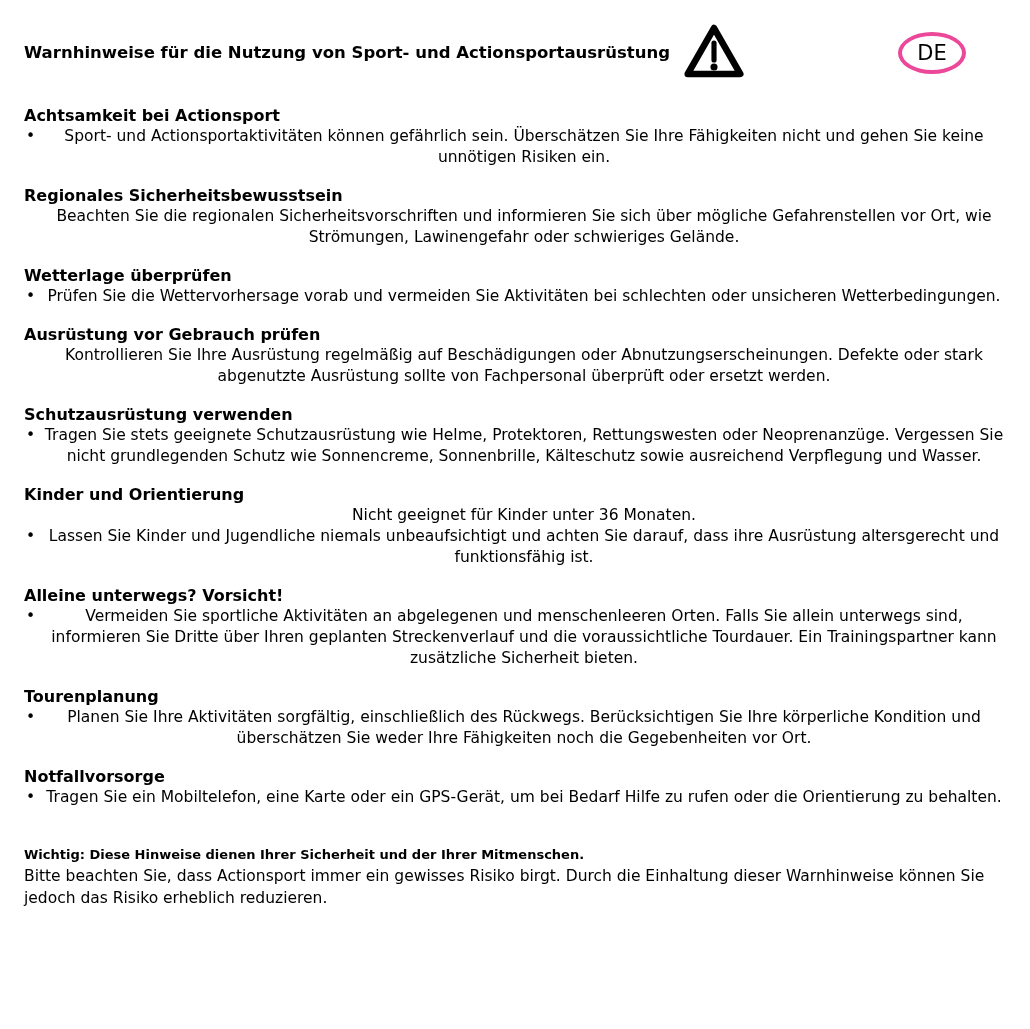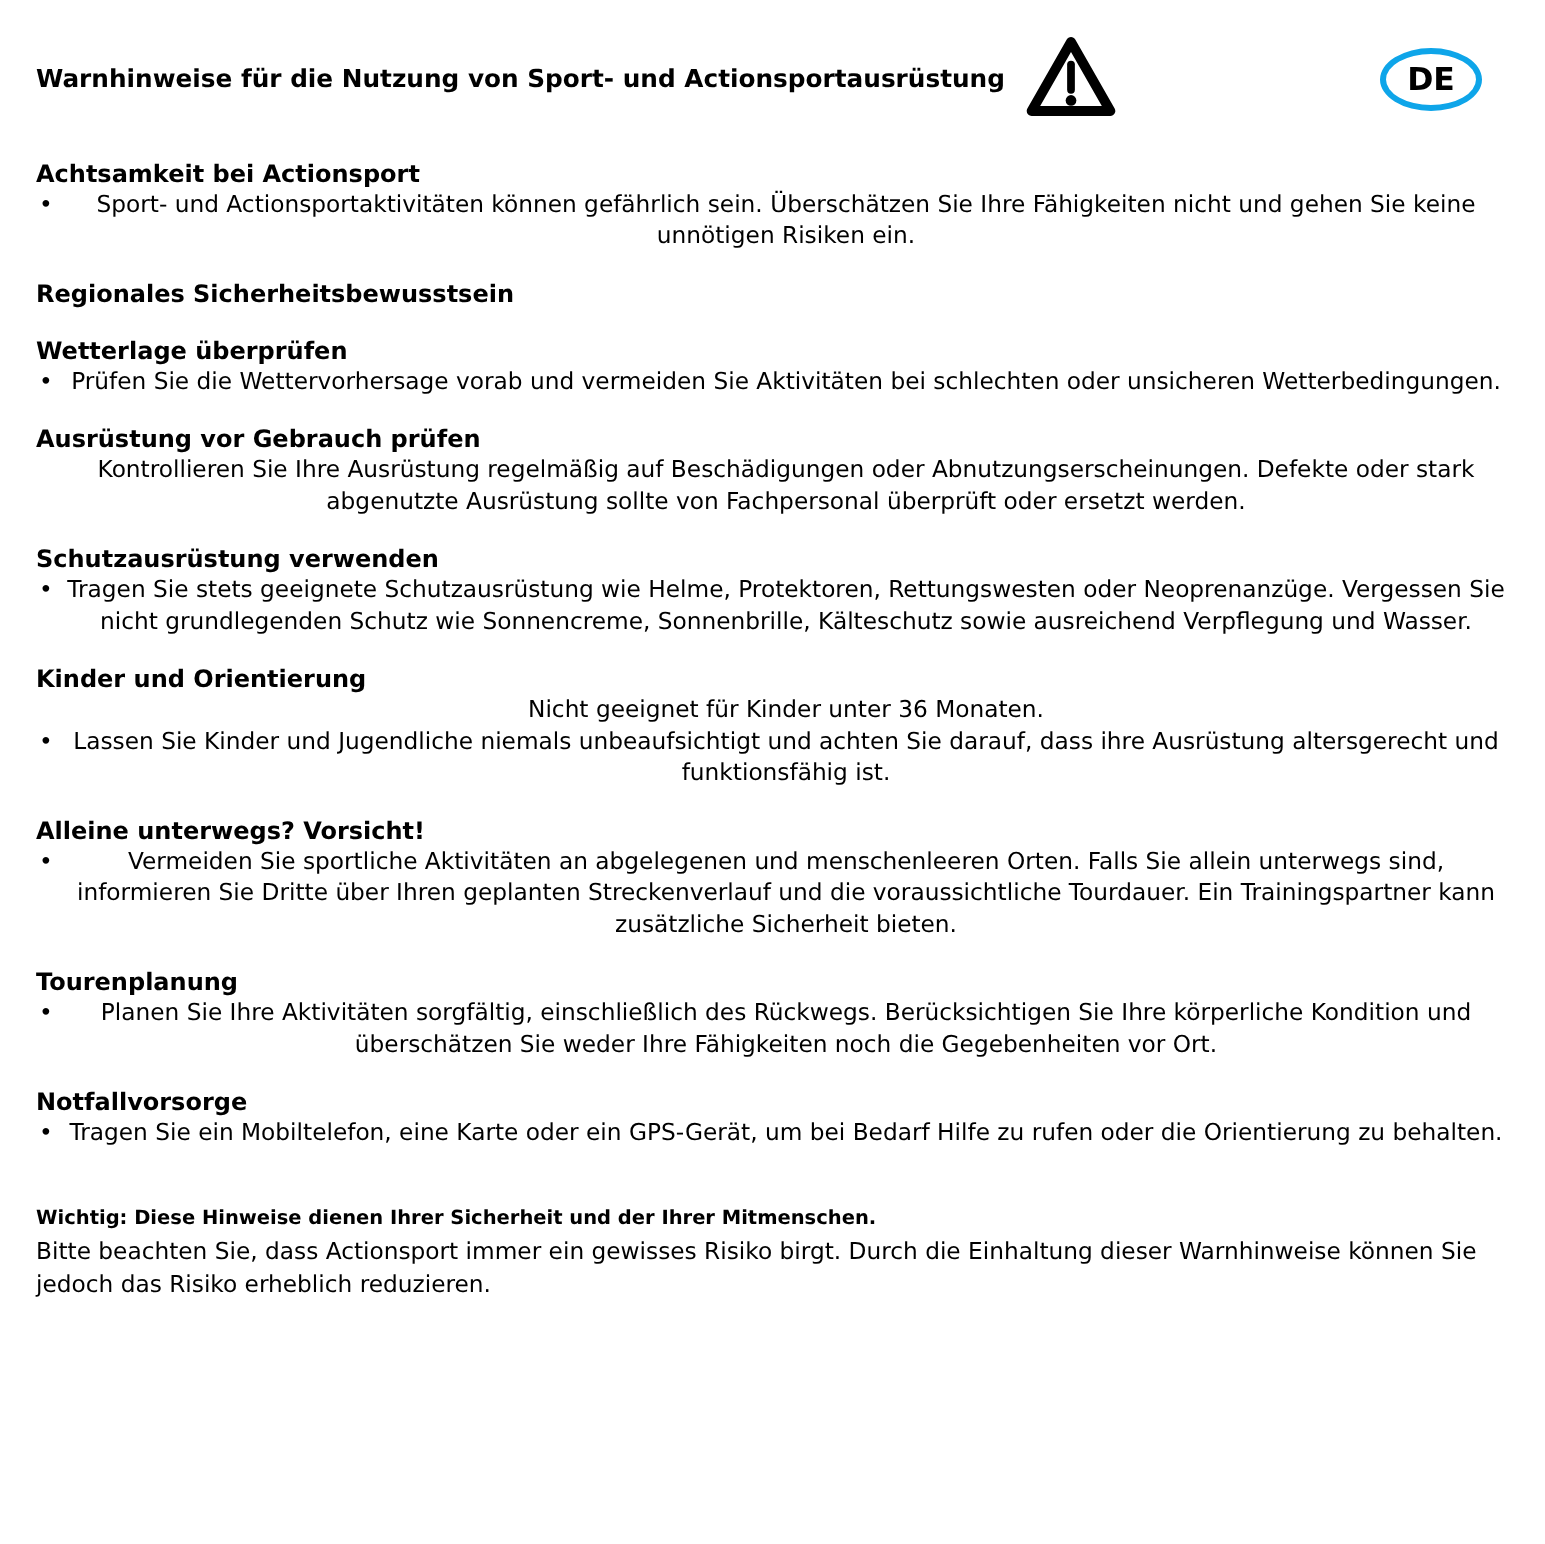--- a/index.html
+++ b/index.html
@@ -10,40 +10,40 @@
     font-family: "DejaVu Sans", "Liberation Sans", sans-serif;
     color: #000000;
     overflow: hidden;
   }
   .page { width: 1030px; height: 1029px; background: #ffffff; }
 
   
   .header {
     display: flex;
     align-items: center;
-    padding: 24px 42px 0 24px;
+    padding: 24px 64px 0 24px;
     height: 82px;
   }
   .title {
     font-size: 16.5px;
     font-weight: bold;
     line-height: 1.2;
     white-space: nowrap;
   }
   .tri-wrap { margin-left: 14px; flex: 0 0 auto; display: block; }
   .de-badge {
     margin-left: auto;
     width: 68px;
     height: 42px;
-    border: 4px solid #0ea5e9;
+    border: 4px solid #ec4899;
     border-radius: 50%;
     display: flex;
     align-items: center;
     justify-content: center;
-    font-weight: bold;
+    font-weight: normal;
     font-size: 21px;
     flex: 0 0 auto;
   }
 
   
   .content { padding: 23px 24px 0 24px; }
   .sec { margin-bottom: 17px; }
   .sec h2 {
     font-size: 16px;
     font-weight: bold;
@@ -97,20 +97,24 @@
 
     <div class="item bullet">
       <span class="dot">•</span>
       <span class="txt">Sport- und Actionsportaktivitäten können gefährlich sein. Überschätzen Sie Ihre Fähigkeiten nicht und gehen Sie keine unnötigen Risiken ein.</span>
     </div>
   </section>
 
     <section class="sec">
       <h2>Regionales Sicherheitsbewusstsein</h2>
 
+    <div class="item plain">
+      <span class="dot">•</span>
+      <span class="txt">Beachten Sie die regionalen Sicherheitsvorschriften und informieren Sie sich über mögliche Gefahrenstellen vor Ort, wie Strömungen, Lawinengefahr oder schwieriges Gelände.</span>
+    </div>
   </section>
 
     <section class="sec">
       <h2>Wetterlage überprüfen</h2>
 
     <div class="item bullet">
       <span class="dot">•</span>
       <span class="txt">Prüfen Sie die Wettervorhersage vorab und vermeiden Sie Aktivitäten bei schlechten oder unsicheren Wetterbedingungen.</span>
     </div>
   </section>

